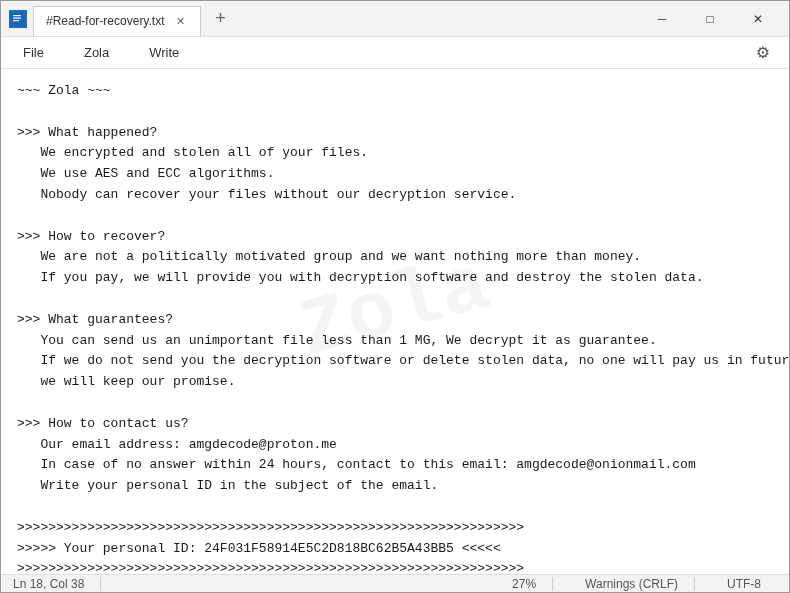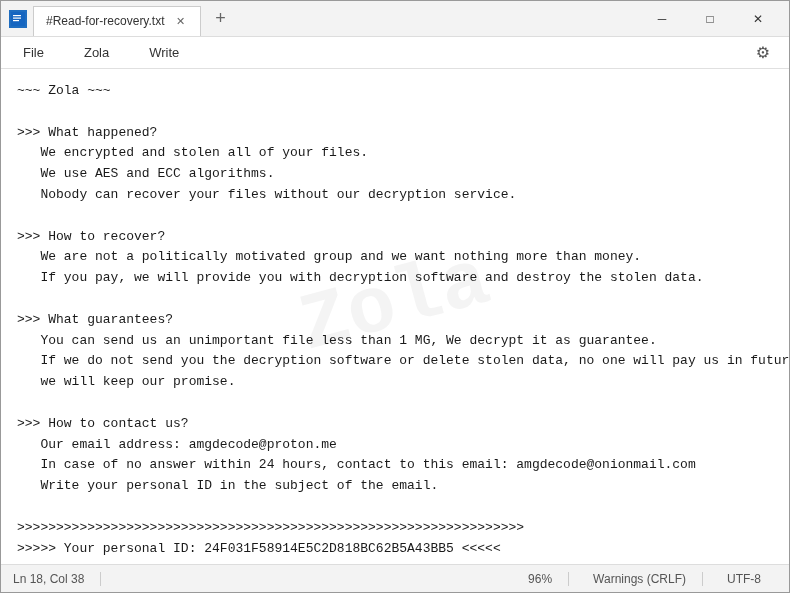--- a/index.html
+++ b/index.html
@@ -174,29 +174,29 @@
     }
 
     .text-content {
       white-space: pre;
       position: relative;
       z-index: 1;
     }
 
     .status-bar {
       background: #f3f3f3;
-      height: 28px;
+      height: 18px;
       display: flex;
       align-items: center;
       padding: 0 12px;
       border-top: 1px solid #ddd;
       font-size: 12px;
       color: #555;
       flex-shrink: 0;
-      gap: 8px;
+      gap: 16px;
     }
 
     .status-item {
       padding: 0 16px;
       border-right: 1px solid #ccc;
     }
 
     .status-item:first-child {
       padding-left: 0;
     }
@@ -275,17 +275,17 @@
    - Do not go to recovery companies, they are just middlemen who will make money off you and cheat you.
      They secretly negotiate with us, buy decryption software and will sell it to you many times more
      expensive or they will simply scam you.
    - Do not hesitate for a long time. The faster you pay, the lower the price.
    - Do not delete or modify encrypted files, it will lead to problems with decryption of files.</div>
   </div>
 
   <div class="status-bar">
     <span class="status-item">Ln 18, Col 38</span>
     <span class="status-spacer"></span>
-    <span class="status-item">96%</span>
+    <span class="status-item">27%</span>
     <span class="status-item">Warnings (CRLF)</span>
     <span class="status-item">UTF-8</span>
   </div>
 </div>
 
 </body></html>

